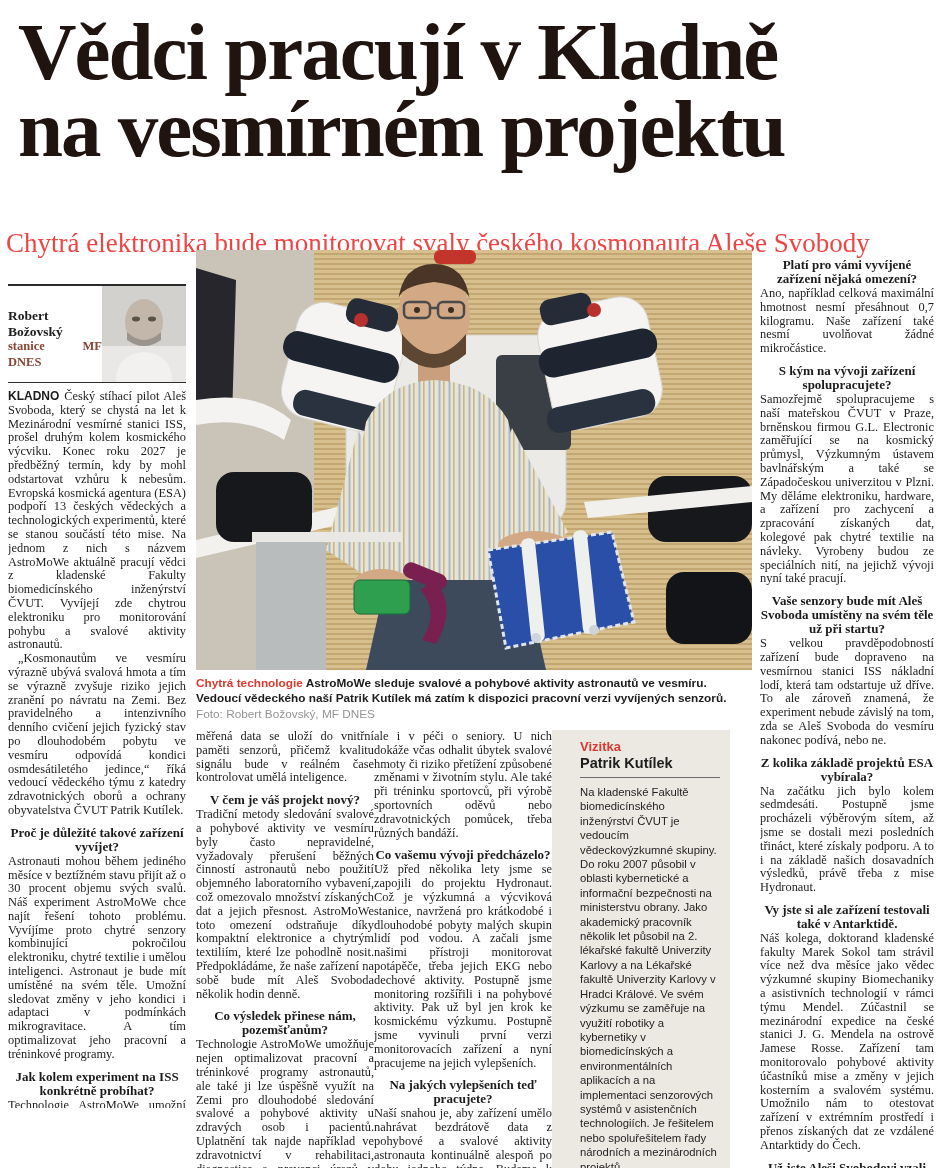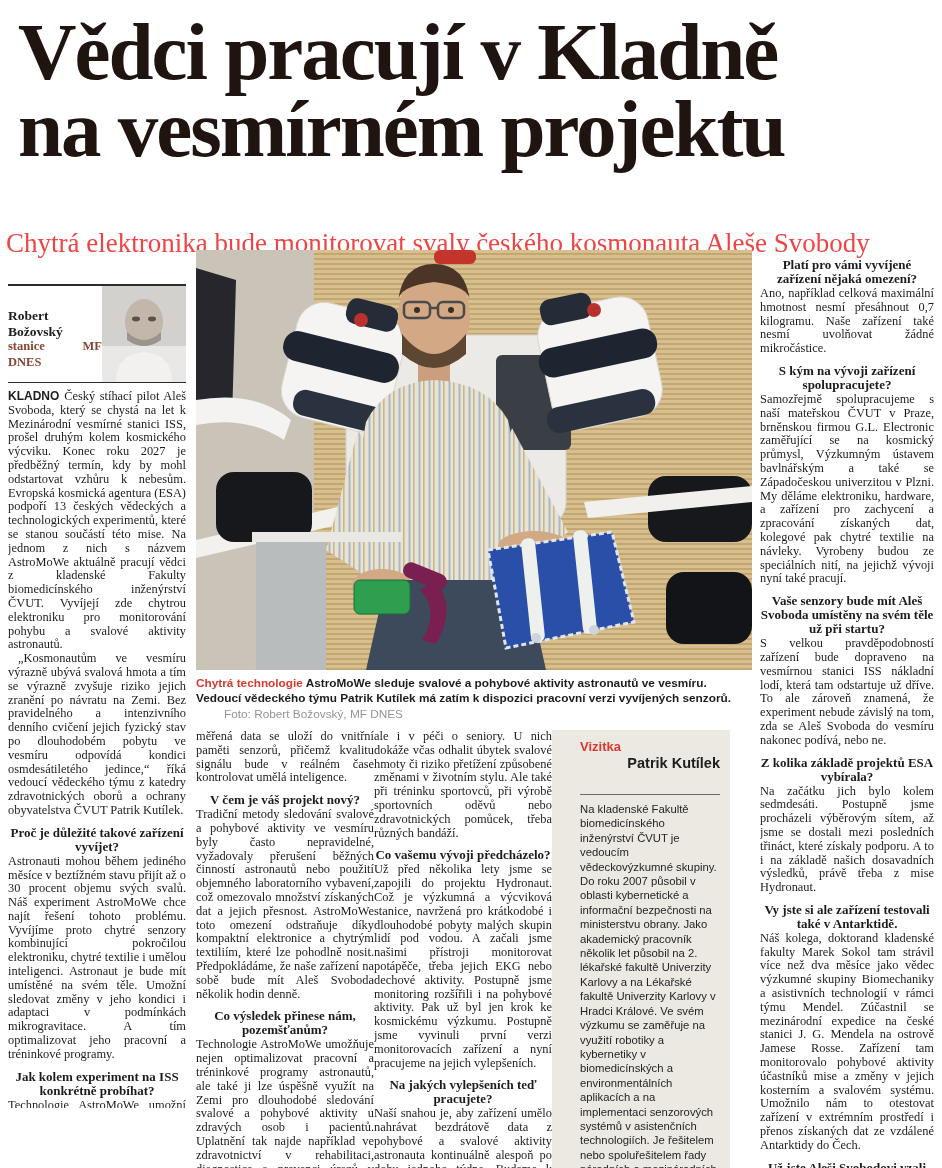--- a/index.html
+++ b/index.html
@@ -27,26 +27,26 @@
   #byline .names{padding-top:22px;}
   #byline .nm{font-weight:bold;font-size:13.5px;line-height:1.15;color:#1d1d1d;}
   #byline .rl{font-weight:bold;font-size:12.5px;line-height:1.25;color:#8a4434;}
   #author-photo{width:84px;height:96px;background:#d7d6d3;flex:none;}
   
   #photo{position:absolute;left:196px;top:250px;width:556px;height:420px;overflow:hidden;background:#d8c294;}
   #caption{position:absolute;left:196px;top:676px;width:556px;
            font-family:"Liberation Sans","DejaVu Sans",sans-serif;
            font-size:11.8px;line-height:1.3;font-weight:bold;color:#1d1d1d;text-align:left;}
   #caption .red{color:#d9392e;}
-  #caption .credit{color:#949494;font-weight:normal;margin-left:28px;}
+  #caption .credit{color:#949494;font-weight:normal;}
   
   #vizitka{background:#ecw;background:#ece9e3;padding:9px 10px 10px 28px;margin-bottom:9px;
            font-family:"Liberation Sans","DejaVu Sans",sans-serif;text-align:left;}
   #vizitka .vlabel{color:#d9392e;font-weight:bold;font-size:13px;margin:0;}
-  #vizitka .vname{color:#1d1d1d;font-weight:bold;font-size:14.5px;margin:1px 0 23px 0;text-align:right;}
+  #vizitka .vname{color:#1d1d1d;font-weight:bold;font-size:14.5px;margin:1px 0 6px 0;}
   #vizitka hr{border:none;border-top:1px solid #6b6b6b;margin:0 0 7px 0;}
   #vizitka .vtext{font-size:11.3px;line-height:14.4px;color:#242424;margin:0;}
 </style>
 </head>
 <body>
 
 <div id="page">
 
   <h1 id="headline" style="margin:12px;">
     <span>Vědci pracují v Kladně</span><br>
@@ -160,21 +160,21 @@
 
       <rect x="20" y="222" width="96" height="70" rx="18" fill="#17181c"></rect>
       <rect x="60" y="288" width="70" height="132" fill="#b9bcbd"></rect>
       <rect x="56" y="282" width="150" height="10" fill="#e9e8e5"></rect>
       <rect x="452" y="226" width="104" height="66" rx="18" fill="#17181c"></rect>
       <rect x="470" y="322" width="86" height="72" rx="18" fill="#131418"></rect>
       <path d="M388 252 L556 236 L556 252 L392 268 Z" fill="#f1f0ed"></path>
     </svg>
   </div>
 
-  <div id="caption"><span class="red">Chytrá technologie</span><span> AstroMoWe sleduje svalové a pohybové aktivity astronautů ve vesmíru. Vedoucí vědeckého týmu Patrik Kutílek má zatím k dispozici pracovní verzi vyvíjených senzorů. </span><span class="credit">Foto: Robert Božovský, MF DNES</span></div>
+  <div id="caption"><span class="red">Chytrá technologie</span><span> AstroMoWe sleduje svalové a pohybové aktivity astronautů ve vesmíru. Vedoucí vědeckého naší Patrik Kutílek má zatím k dispozici pracovní verzi vyvíjených senzorů. </span><span class="credit">Foto: Robert Božovský, MF DNES</span></div>
 
   <div id="row234">
     <div class="subcol">
         <p class="t">měřená data se uloží do vnitřní paměti senzorů, přičemž kvalitu signálu bude v reálném čase kontrolovat umělá inteligence.</p>
         <p class="q">V čem je váš projekt nový?</p>
         <p class="t">Tradiční metody sledování svalové a pohybové aktivity ve vesmíru byly často nepravidelné, vyžadovaly přerušení běžných činností astronautů nebo použití objemného laboratorního vybavení, což omezovalo množství získaných dat a jejich přesnost. AstroMoWe toto omezení odstraňuje díky kompaktní elektronice a chytrým textiliím, které lze pohodlně nosit. Předpokládáme, že naše zařízení na sobě bude mít Aleš Svoboda několik hodin denně.</p>
         <p class="q">Co výsledek přinese nám, pozemšťanům?</p>
         <p class="t">Technologie AstroMoWe umožňuje nejen optimalizovat pracovní a tréninkové programy astronautů, ale také ji lze úspěšně využít na Zemi pro dlouhodobé sledování svalové a pohybové aktivity u zdravých osob i pacientů. Uplatnění tak najde například ve zdravotnictví v rehabilitaci, diagnostice a prevenci úrazů v namáhavých povoláních,</p>
       </div>
     <div class="subcol">

